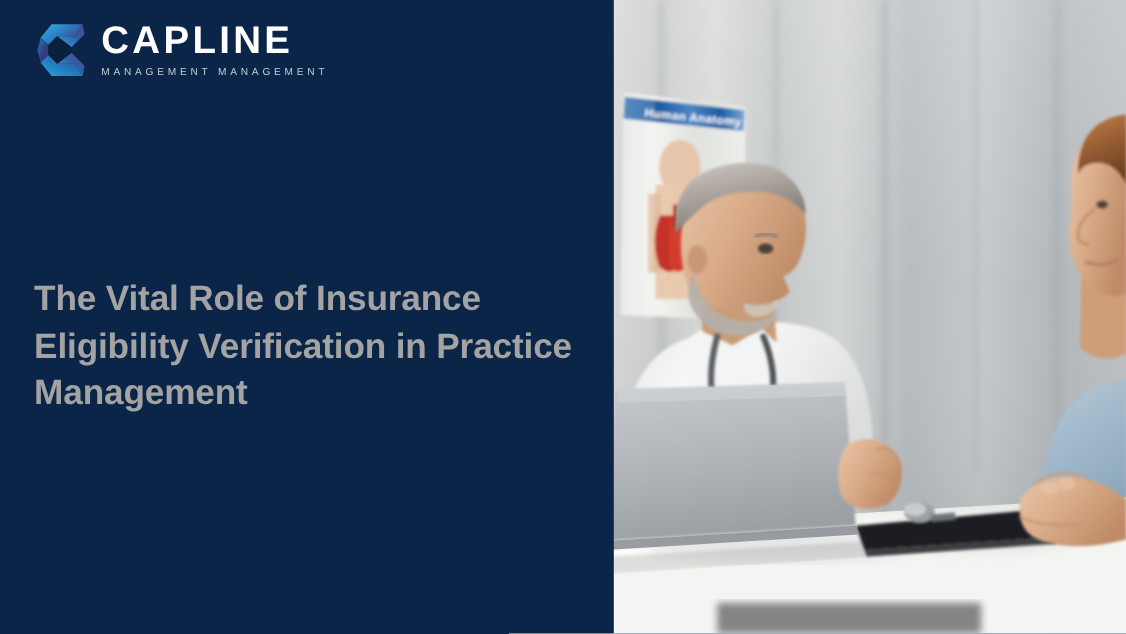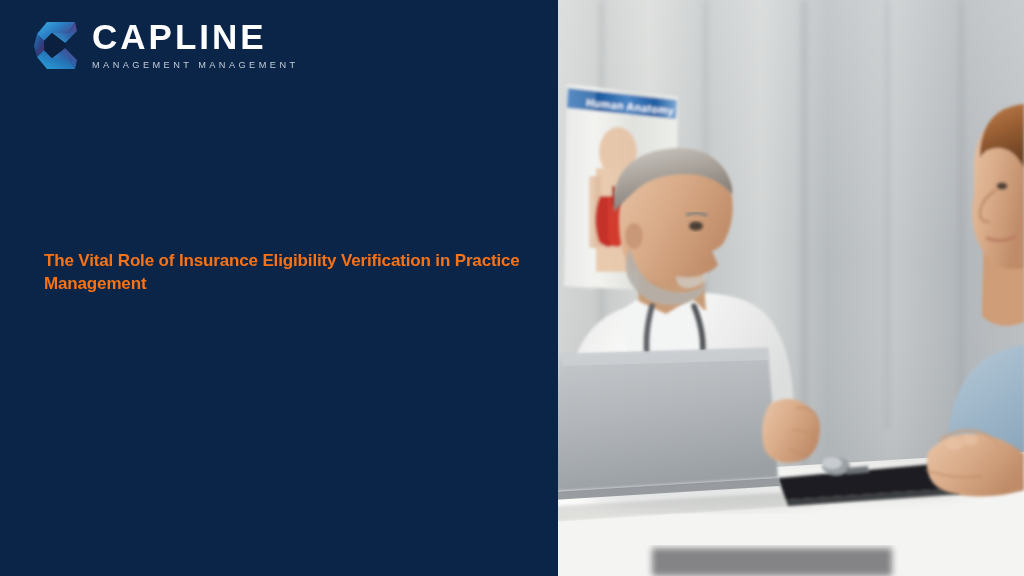--- a/index.html
+++ b/index.html
@@ -63,28 +63,28 @@
     font-weight: 400;
     letter-spacing: 3.45px;
     color: #c3ccd8;
     line-height: 1;
     white-space: nowrap;
   }
 
   
   #headline {
     position: absolute;
-    left: 44px;
+    left: 31px;
     top: 250px;
     width: 500px;
-    font-size: 17px;
+    font-size: 32px;
     font-weight: 700;
     line-height: 1.33;
     letter-spacing: -0.15px;
-    color: #f97316;
+    color: #a3a3a3;
     margin: 0;
   }
 
   
   #photo {
     position: absolute;
     left: 556px;
     top: 0;
     width: 468px;
     height: 576px;

